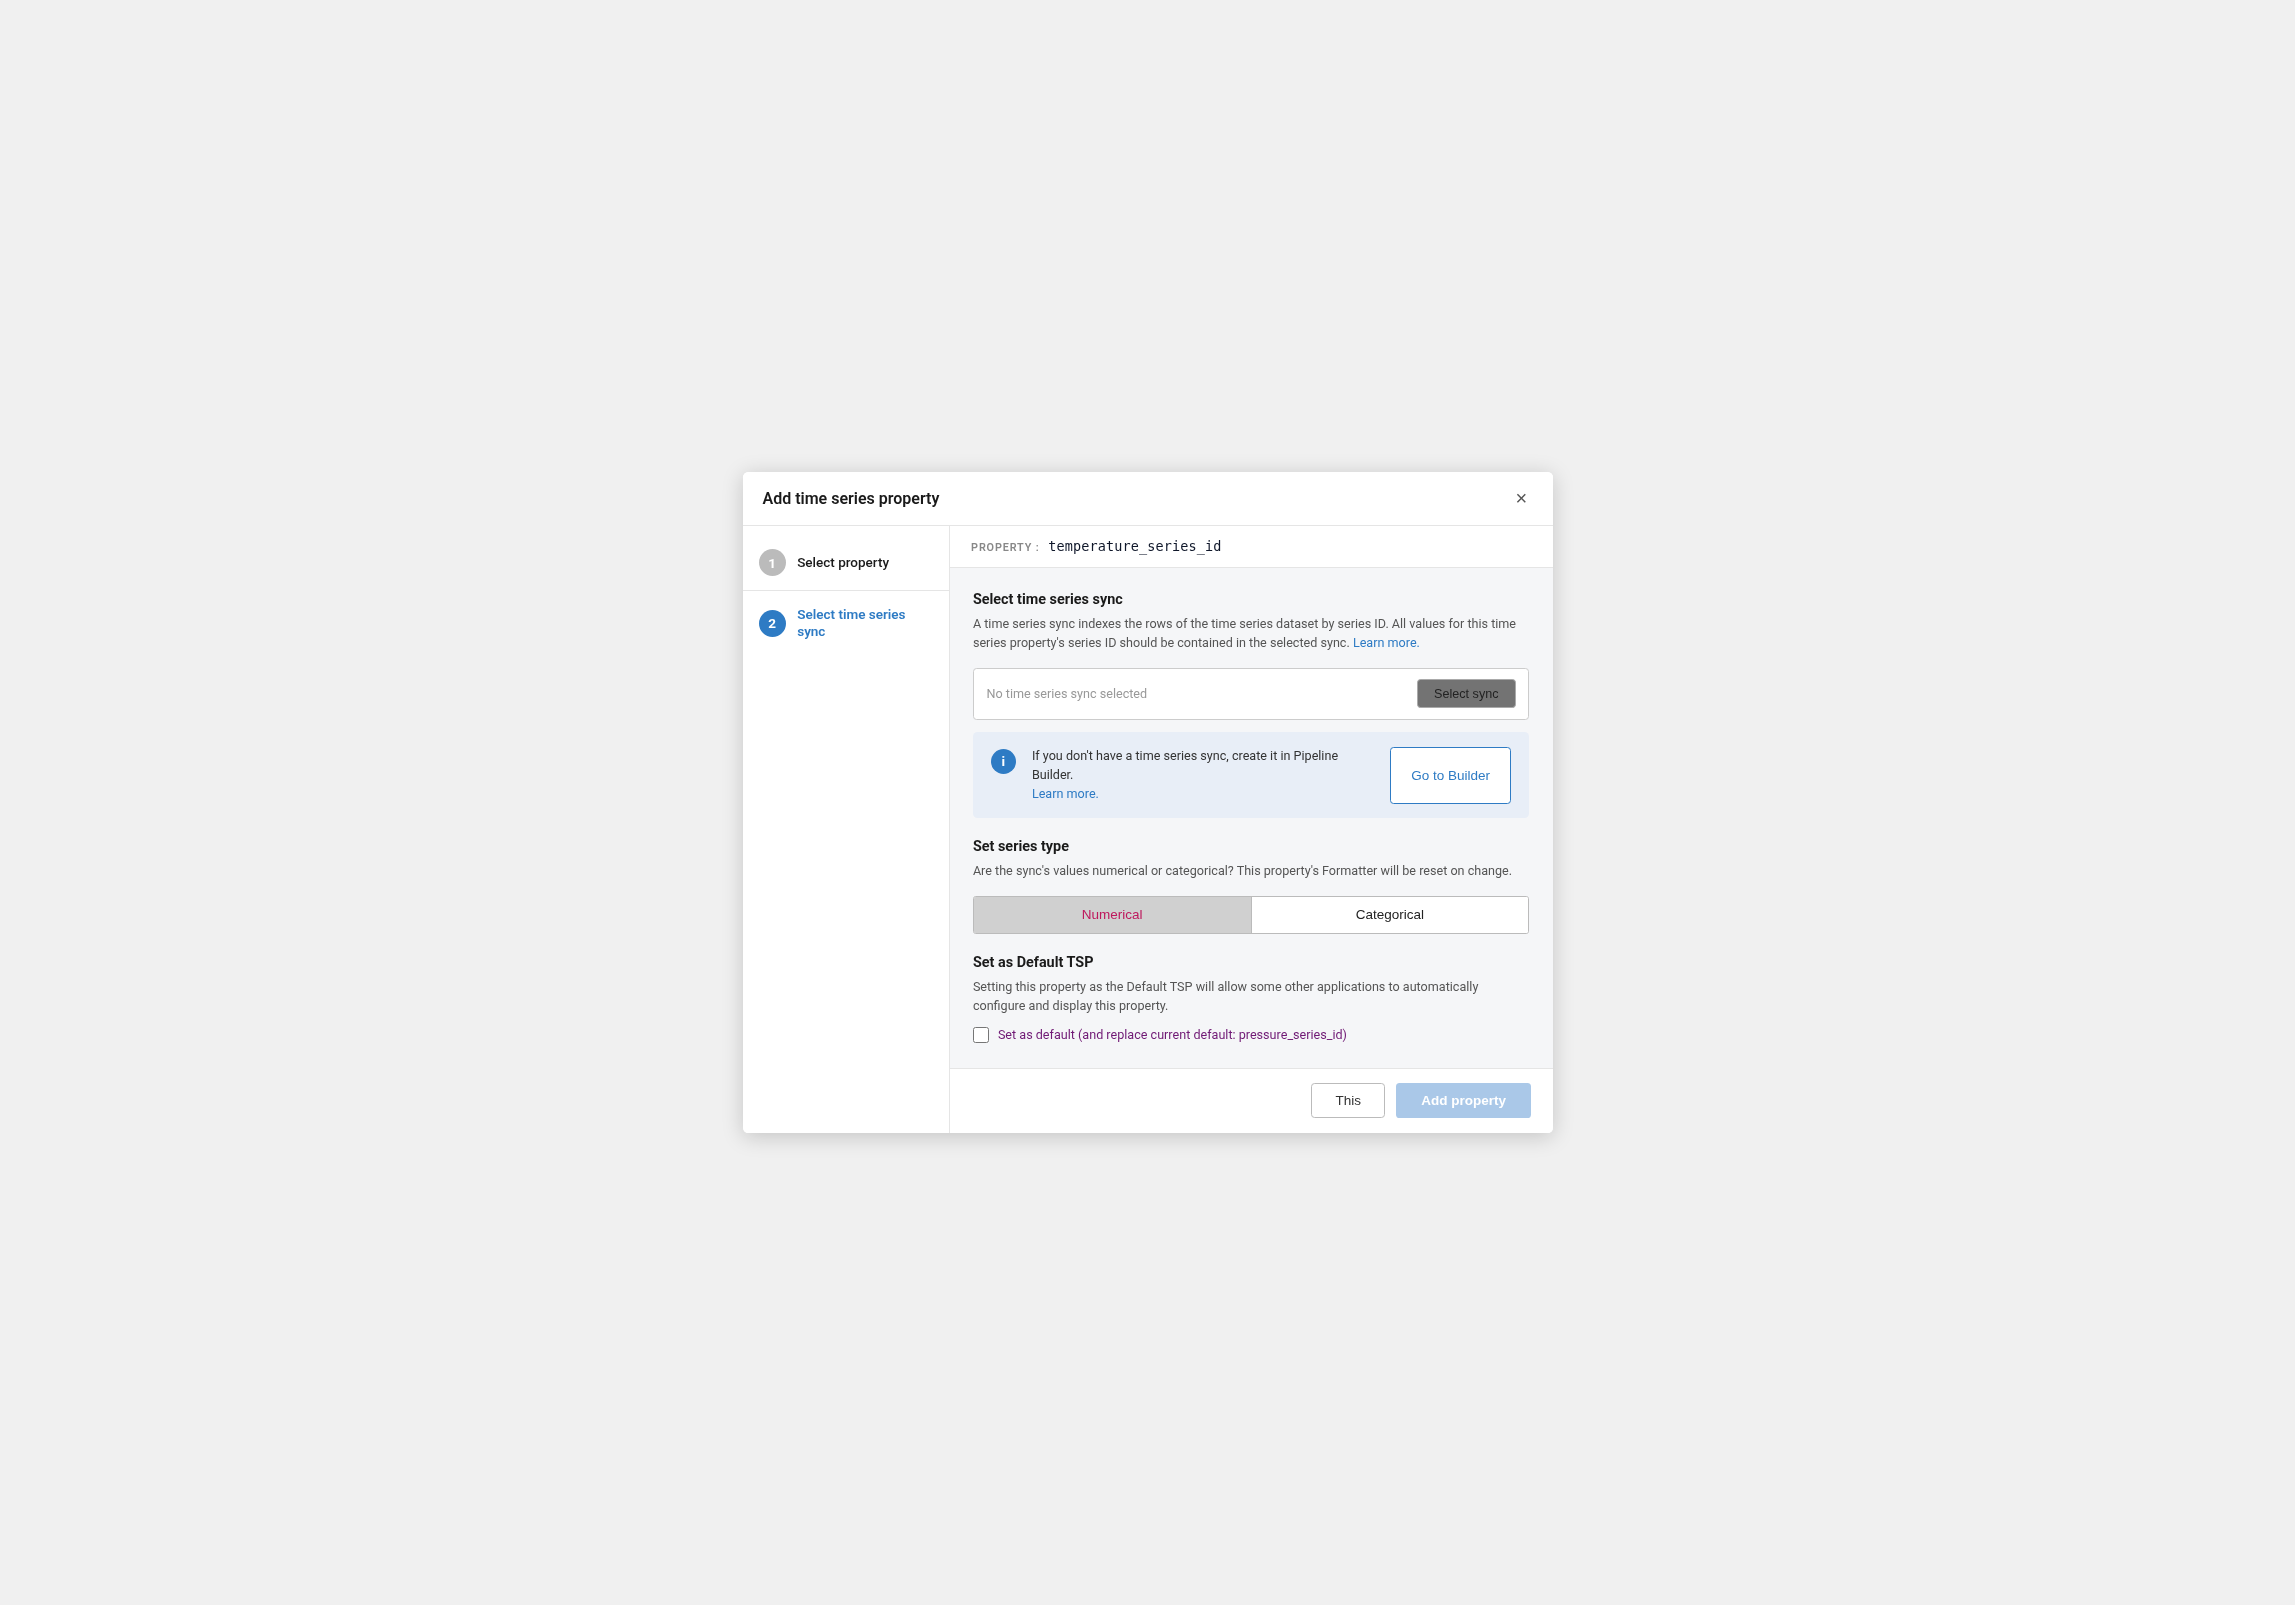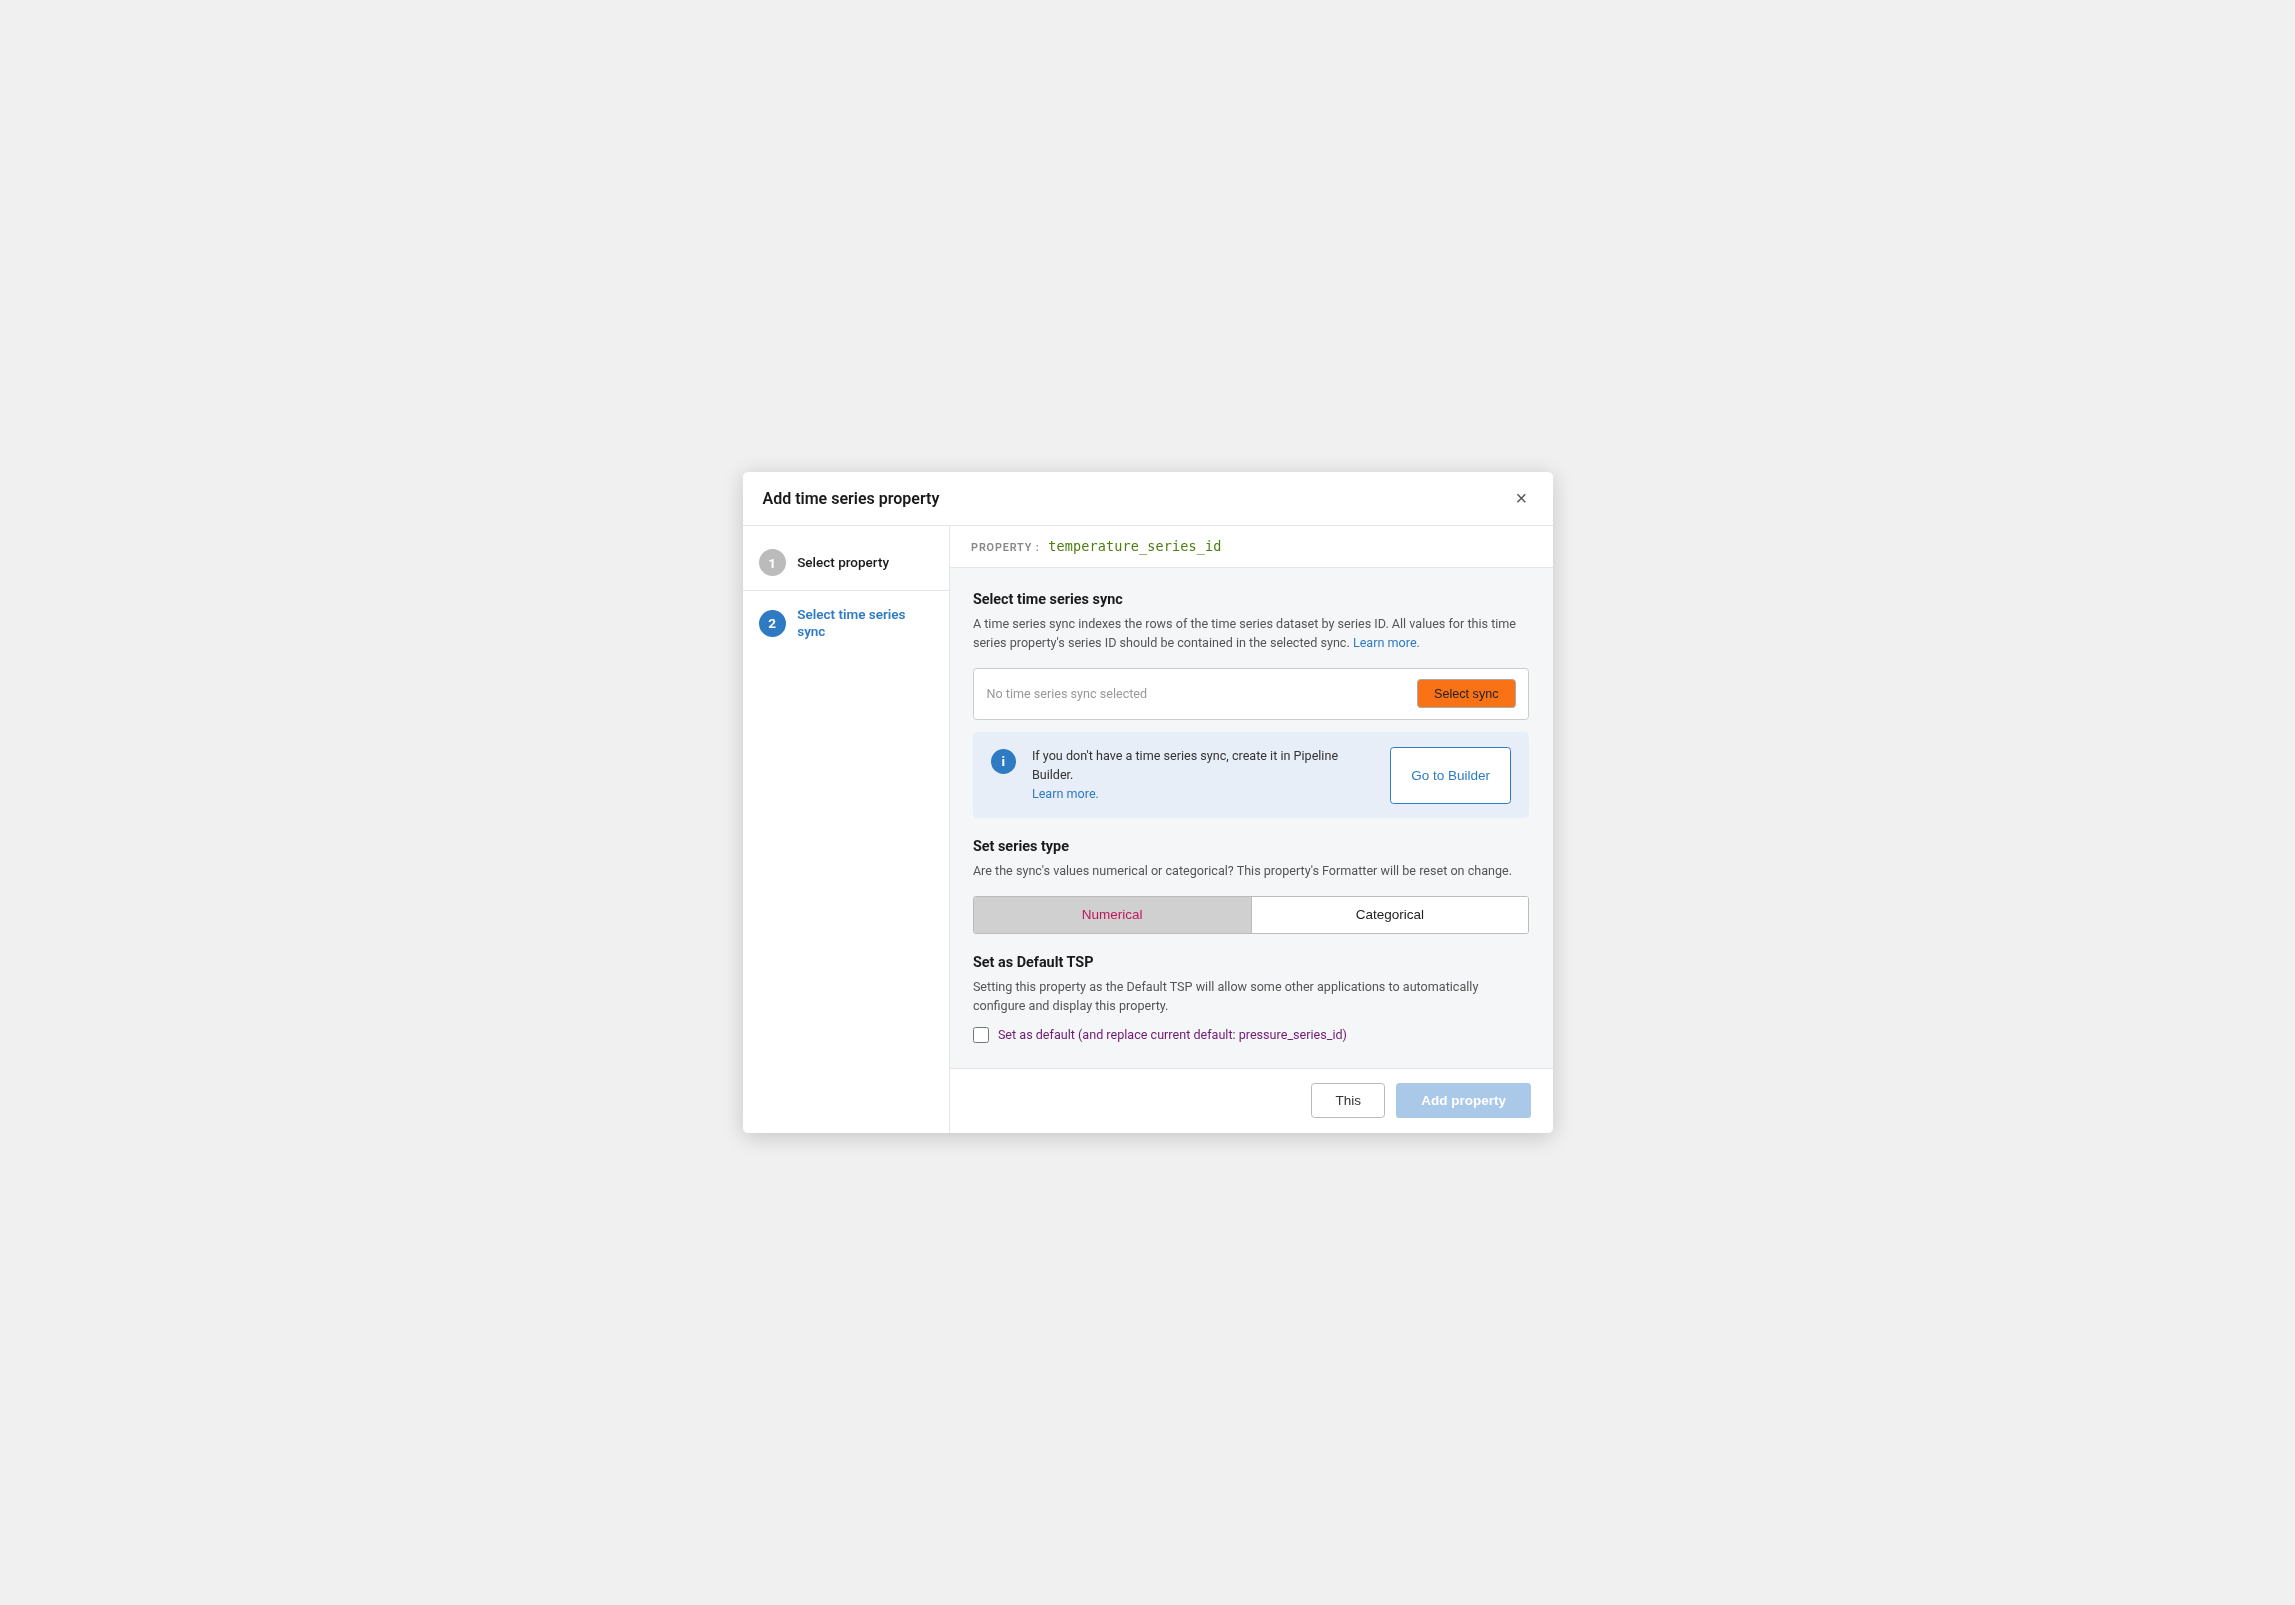--- a/index.html
+++ b/index.html
@@ -111,21 +111,21 @@
     .property-bar span.label {
       font-weight: 600;
       color: #888;
       text-transform: uppercase;
       font-size: 10.8px;
       letter-spacing: 0.08em;
       margin-right: 5.4px;
     }
     .property-bar span.value {
       font-size: 13.5px;
-      color: #4d7c0f;
+      color: #0f172a;
       font-family: monospace;
     }
     .content-area {
       padding: 23.4px 23.4px 9px 23.4px;
       flex: 1;
     }
     .section-title {
       font-size: 14.4px;
       font-weight: 700;
       color: #1a1a1a;
@@ -151,21 +151,21 @@
       align-items: center;
       justify-content: space-between;
       padding: 10.8px 12.6px;
       margin-bottom: 12.6px;
     }
     .sync-placeholder {
       color: #999;
       font-size: 12.6px;
     }
     .select-sync-btn {
-      background: #f97316;
+      background: #737373;
       border: 0.9px solid #aaa;
       border-radius: 3.6px;
       padding: 6.3px 16px;
       font-size: 12.6px;
       color: #222;
       cursor: pointer;
       font-weight: 500;
     }
 
     

